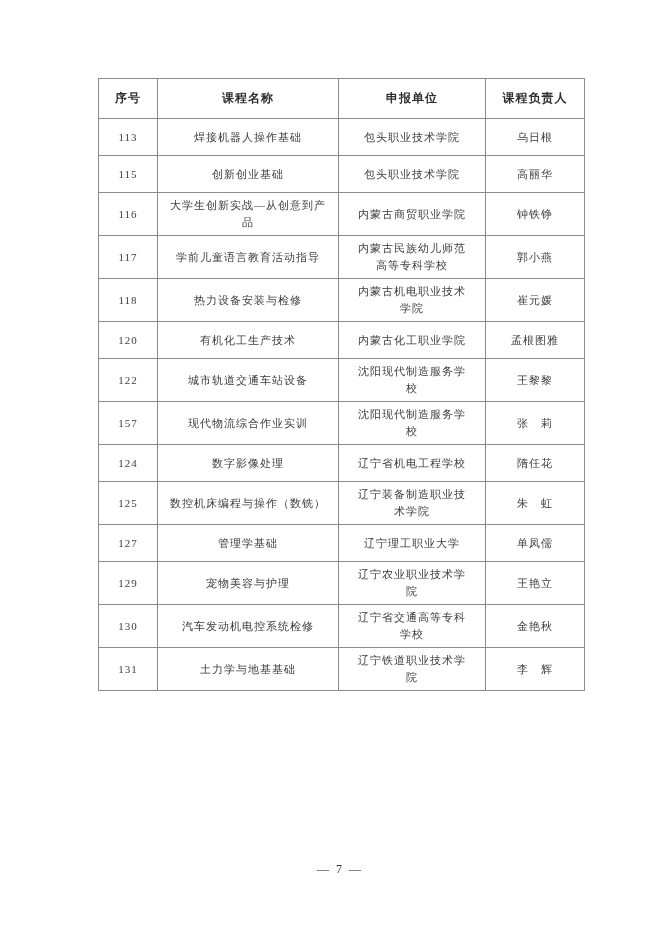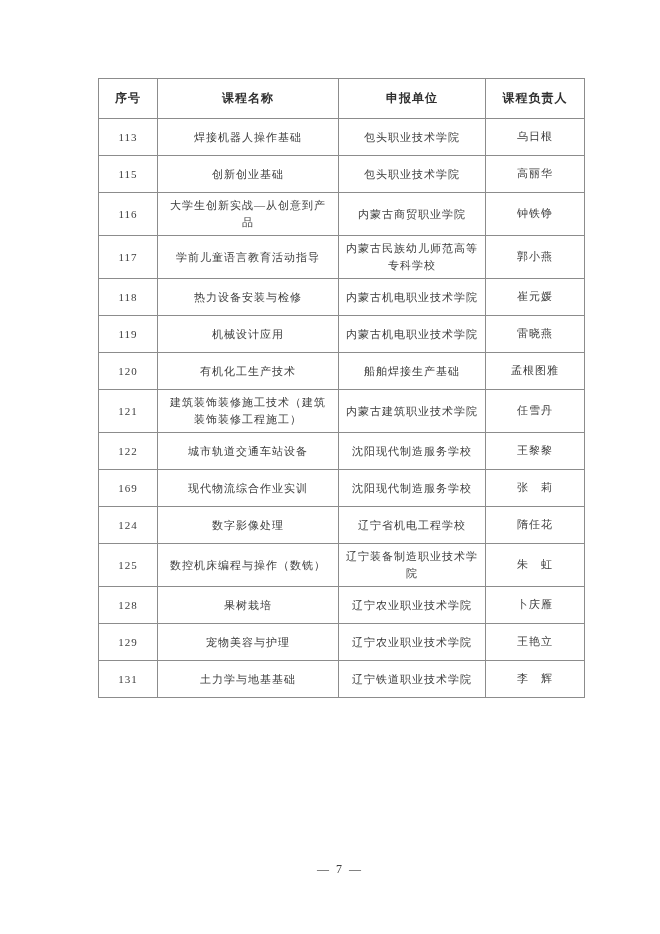--- a/index.html
+++ b/index.html
@@ -45,22 +45,22 @@
     color: #2f2f2f;
     padding: 2px 4px;
   }
   .course-table td {
     height: 37px;
     font-size: 11px;
     line-height: 17px;
     padding: 4px 10px;
   }
   .course-table td:nth-child(1) { padding: 4px 0; }
-  .course-table td:nth-child(3) { padding: 4px 3px; border-radius: 6px; }
-  .course-table td:nth-child(4) { padding: 4px 4px; font-family: Liberation Mono, monospace; }
+  .course-table td:nth-child(3) { padding: 4px 16px; border-radius: 6px; }
+  .course-table td:nth-child(4) { padding: 4px 4px; }
   .page-footer {
     position: absolute;
     left: 0;
     top: 862px;
     width: 100%;
     text-align: center;
     font-size: 12px;
     letter-spacing: 2px;
     color: #3d3d3d;
   }
@@ -110,72 +110,66 @@
           <td>内蒙古民族幼儿师范高等专科学校</td>
           <td>郭小燕</td>
         </tr>
         <tr>
           <td>118</td>
           <td>热力设备安装与检修</td>
           <td>内蒙古机电职业技术学院</td>
           <td>崔元媛</td>
         </tr>
         <tr>
-          <td>119</td>
-          <td>机械设计应用</td>
-          <td>内蒙古机电职业技术学院</td>
-          <td>雷晓燕</td>
-        </tr>
-        <tr>
           <td>120</td>
           <td>有机化工生产技术</td>
-          <td>船舶焊接生产基础</td>
+          <td>内蒙古化工职业学院</td>
           <td>孟根图雅</td>
-        </tr>
-        <tr>
-          <td>121</td>
-          <td>建筑装饰装修施工技术（建筑装饰装修工程施工）</td>
-          <td>内蒙古建筑职业技术学院</td>
-          <td>任雪丹</td>
         </tr>
         <tr>
           <td>122</td>
           <td>城市轨道交通车站设备</td>
           <td>沈阳现代制造服务学校</td>
           <td>王黎黎</td>
         </tr>
         <tr>
-          <td>169</td>
+          <td>157</td>
           <td>现代物流综合作业实训</td>
           <td>沈阳现代制造服务学校</td>
           <td>张　莉</td>
         </tr>
         <tr>
           <td>124</td>
           <td>数字影像处理</td>
           <td>辽宁省机电工程学校</td>
           <td>隋任花</td>
         </tr>
         <tr>
           <td>125</td>
           <td>数控机床编程与操作（数铣）</td>
           <td>辽宁装备制造职业技术学院</td>
           <td>朱　虹</td>
         </tr>
         <tr>
-          <td>128</td>
-          <td>果树栽培</td>
-          <td>辽宁农业职业技术学院</td>
-          <td>卜庆雁</td>
+          <td>127</td>
+          <td>管理学基础</td>
+          <td>辽宁理工职业大学</td>
+          <td>单凤儒</td>
         </tr>
         <tr>
           <td>129</td>
           <td>宠物美容与护理</td>
           <td>辽宁农业职业技术学院</td>
           <td>王艳立</td>
+        </tr>
+        <tr>
+          <td>130</td>
+          <td>汽车发动机电控系统检修</td>
+          <td>辽宁省交通高等专科学校</td>
+          <td>金艳秋</td>
         </tr>
         <tr>
           <td>131</td>
           <td>土力学与地基基础</td>
           <td>辽宁铁道职业技术学院</td>
           <td>李　辉</td>
         </tr>
       </tbody>
   </table>
 

